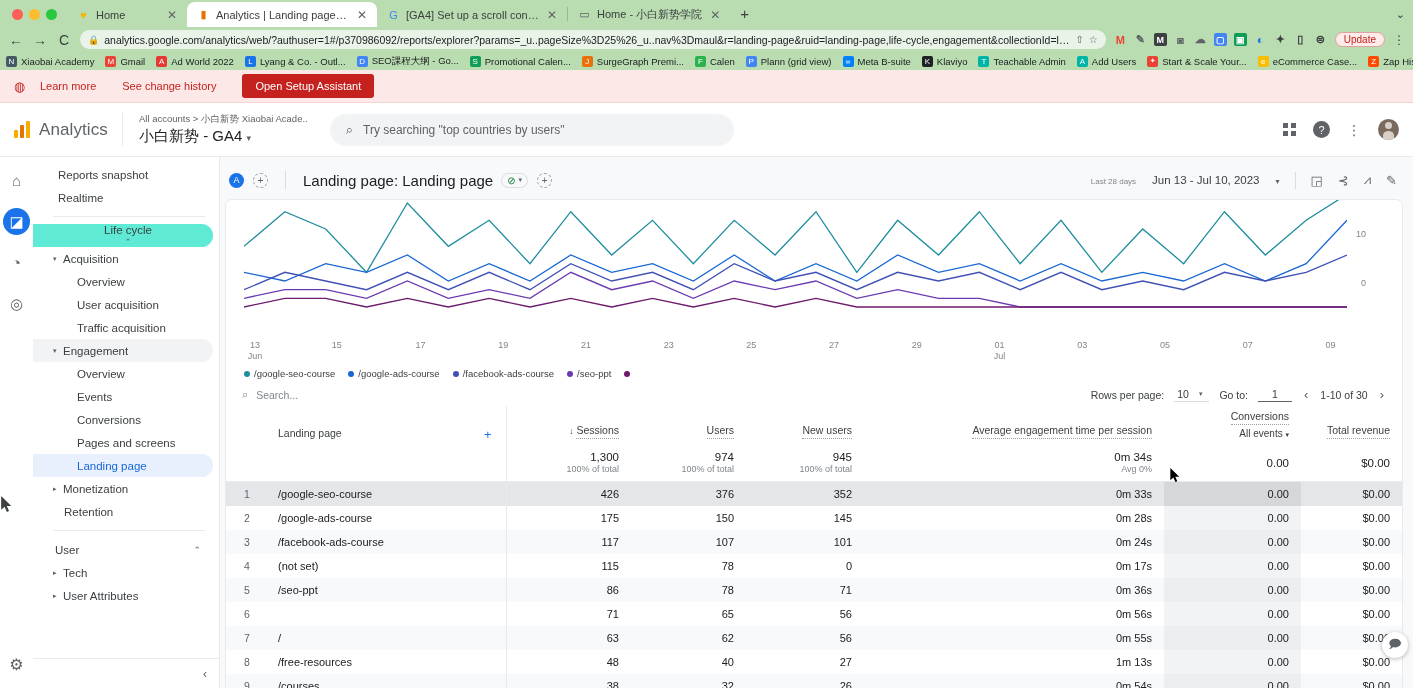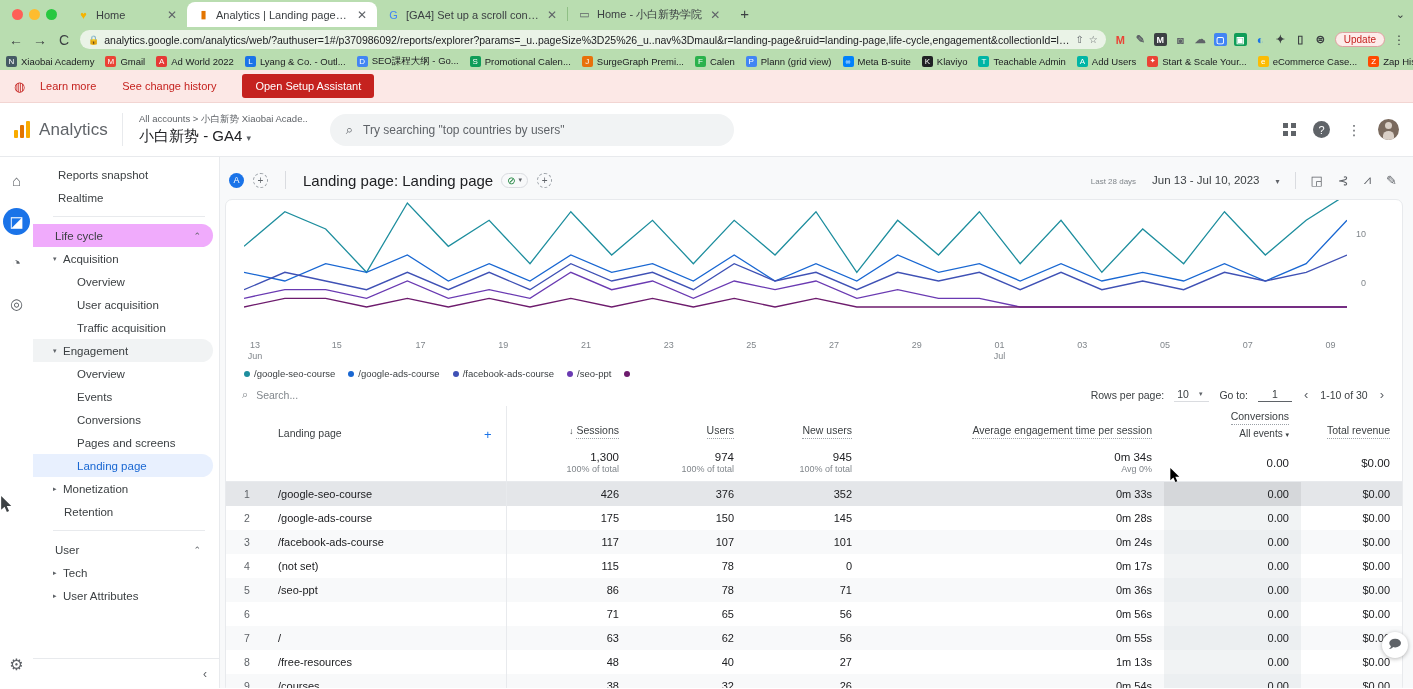--- a/index.html
+++ b/index.html
@@ -90,21 +90,21 @@
   .body-wrap { display: flex; height: 531px; }
   .railbar { width: 33px; background: #fff; display: flex; flex-direction: column; align-items: center; padding-top: 10px; gap: 14px; }
   .rail-ico { width: 27px; height: 27px; display: flex; align-items: center; justify-content: center; border-radius: 50%; color: #5f6368; font-size: 15px; }
   .rail-ico.sel { background: #1a73e8; color: #fff; }
   .rail-gear { margin-top: auto; margin-bottom: 14px; color: #5f6368; font-size: 16px; }
 
   .sidenav { width: 187px; background: #fff; border-right: 1px solid #e8eaed; position: relative; font-size: 11.5px; color: #3c4043; padding-top: 6px; }
   .nav-item { height: 23px; display: flex; align-items: center; padding-left: 25px; border-radius: 0 12px 12px 0; margin-right: 6px; cursor: default; }
   .nav-item.lvl2 { padding-left: 44px; }
   .nav-item.grouphdr { padding-left: 22px; justify-content: space-between; padding-right: 12px; }
-  .nav-item.grouphdr.active { background: #f0abfc; }
+  .nav-item.grouphdr.active { background: #5eead4; flex-direction: column; }
   .nav-item.sub { padding-left: 31px; }
   .nav-item.sub.active { background: #f1f3f4; }
   .nav-item.selected { background: #e8f0fe; color: #1967d2; }
   .nav-caret { font-size: 7px; color: #5f6368; width: 10px; margin-left: -11px; }
   .nav-divider { height: 1px; background: #e8eaed; margin: 7px 14px 7px 20px; }
   .nav-chev { font-size: 9px; color: #5f6368; }
   .nav-bottom { position: absolute; bottom: 0; left: 0; right: 0; border-top: 1px solid #e8eaed; height: 30px; display: flex; align-items: center; justify-content: flex-end; padding-right: 12px; color: #5f6368; font-size: 12px; }
 
   
   .main { flex: 1; background: #f8f9fa; padding: 8px 10px 0 5px; overflow: hidden; position: relative; }

